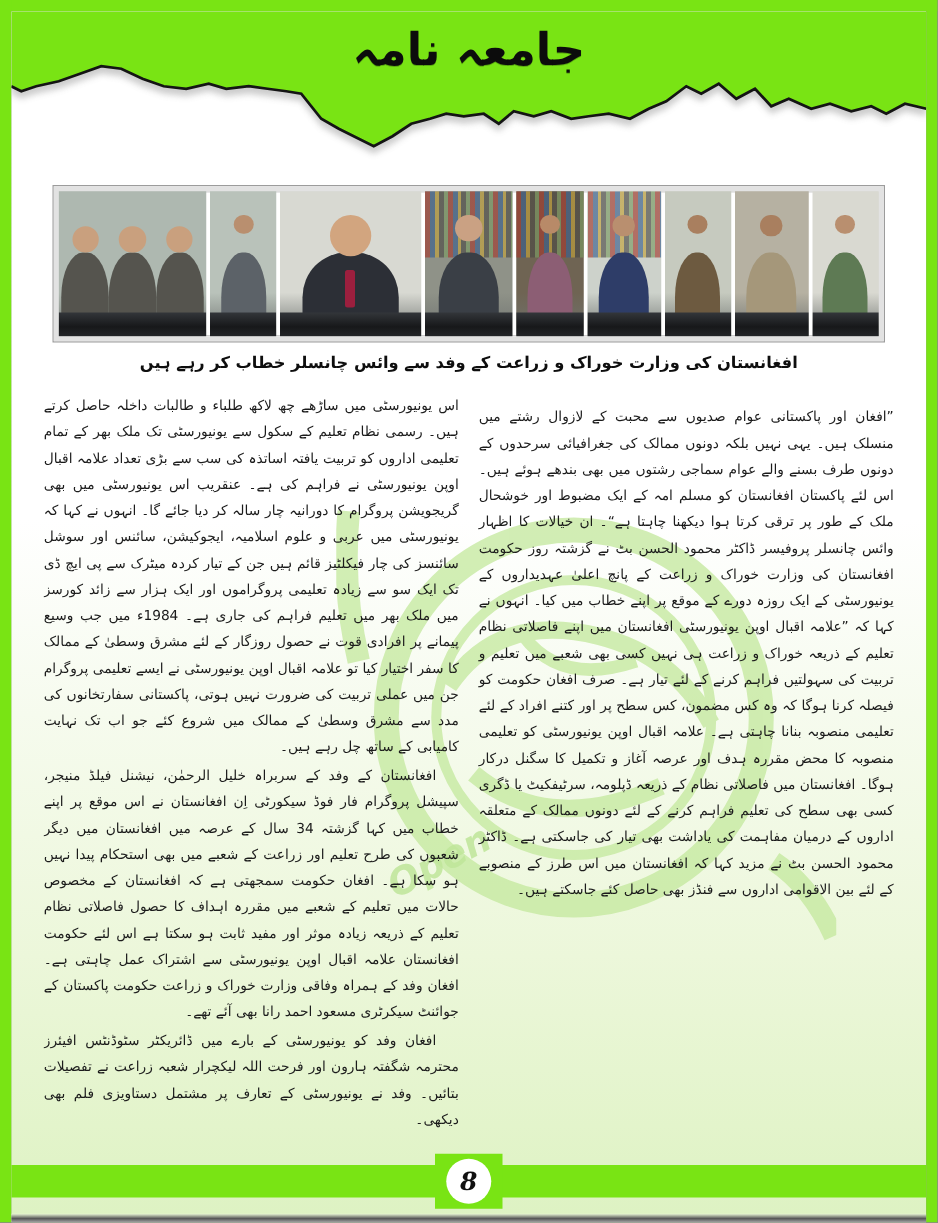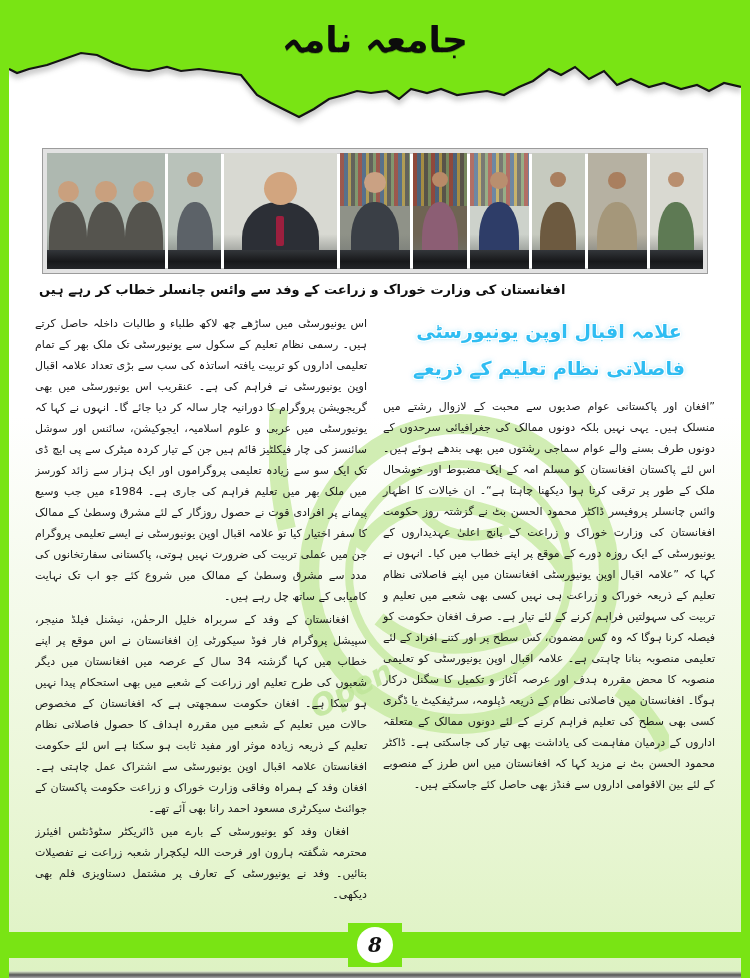--- a/index.html
+++ b/index.html
@@ -40,21 +40,21 @@
   .ph-shelf{position:absolute;top:0;left:0;right:0;height:46%;opacity:.65;
     background:repeating-linear-gradient(90deg,#a23a2e 0 4px,#3a5f8d 4px 8px,#c3a23a 8px 11px,#4c4a44 11px 15px,#7a9a62 15px 18px);}
   .ph-head{position:absolute;border-radius:50%;}
   .ph-body{position:absolute;border-radius:46% 46% 0 0/70% 70% 0 0;}
   .ph-tie{position:absolute;width:7%;height:26%;bottom:20%;left:46.5%;border-radius:2px;}
   .ph-table{position:absolute;bottom:0;left:0;right:0;height:16%;
     background:linear-gradient(180deg,#33363a 0%,#17181a 60%,#232528 100%);}
   
   .caption{
     margin:9px 30px 0;
-    text-align:left;direction:rtl;
+    text-align:center;direction:rtl;
     font-size:13px;font-weight:bold;color:#0e0e0e;
   }
   
   .columns{
     position:relative;z-index:2;
     direction:rtl;
     display:flex;gap:16px;
     margin:16px 26px 0;
     height:592px;overflow:hidden;
   }
@@ -191,21 +191,20 @@
         <div class="ph-head" style="background: rgb(185, 143, 111); width: 30%; padding-top: 30%; left: 35%; top: 16%;"></div>
         <div class="ph-table"></div>
       </div>
     </figure>
 
   <div class="caption">افغانستان کی وزارت خوراک و زراعت کے وفد سے وائس چانسلر خطاب کر رہے ہیں</div>
 
   <section class="columns">
     <div class="col">
       <div class="headline">
-        <div>علامہ اقبال اوپن یونیورسٹی فاصلاتی نظام تعلیم کے ذریعے</div>
       </div>
       <p>”افغان اور پاکستانی عوام صدیوں سے محبت کے لازوال رشتے میں منسلک ہیں۔ یہی نہیں بلکہ دونوں ممالک کی جغرافیائی سرحدوں کے دونوں طرف بسنے والے عوام سماجی رشتوں میں بھی بندھے ہوئے ہیں۔ اس لئے پاکستان افغانستان کو مسلم امہ کے ایک مضبوط اور خوشحال ملک کے طور پر ترقی کرتا ہوا دیکھنا چاہتا ہے“۔ ان خیالات کا اظہار وائس چانسلر پروفیسر ڈاکٹر محمود الحسن بٹ نے گزشتہ روز حکومت افغانستان کی وزارت خوراک و زراعت کے پانچ اعلیٰ عہدیداروں کے یونیورسٹی کے ایک روزہ دورے کے موقع پر اپنے خطاب میں کیا۔ انہوں نے کہا کہ ”علامہ اقبال اوپن یونیورسٹی افغانستان میں اپنے فاصلاتی نظام تعلیم کے ذریعہ خوراک و زراعت ہی نہیں کسی بھی شعبے میں تعلیم و تربیت کی سہولتیں فراہم کرنے کے لئے تیار ہے۔ صرف افغان حکومت کو فیصلہ کرنا ہوگا کہ وہ کس مضمون، کس سطح پر اور کتنے افراد کے لئے تعلیمی منصوبہ بنانا چاہتی ہے۔ علامہ اقبال اوپن یونیورسٹی کو تعلیمی منصوبہ کا محض مقررہ ہدف اور عرصہ آغاز و تکمیل کا سگنل درکار ہوگا۔ افغانستان میں فاصلاتی نظام کے ذریعہ ڈپلومہ، سرٹیفکیٹ یا ڈگری کسی بھی سطح کی تعلیم فراہم کرنے کے لئے دونوں ممالک کے متعلقہ اداروں کے درمیان مفاہمت کی یاداشت بھی تیار کی جاسکتی ہے۔ ڈاکٹر محمود الحسن بٹ نے مزید کہا کہ افغانستان میں اس طرز کے منصوبے کے لئے بین الاقوامی اداروں سے فنڈز بھی حاصل کئے جاسکتے ہیں۔</p>
 
     </div>
     <div class="col">
       <p>اس یونیورسٹی میں ساڑھے چھ لاکھ طلباء و طالبات داخلہ حاصل کرتے ہیں۔ رسمی نظام تعلیم کے سکول سے یونیورسٹی تک ملک بھر کے تمام تعلیمی اداروں کو تربیت یافتہ اساتذہ کی سب سے بڑی تعداد علامہ اقبال اوپن یونیورسٹی نے فراہم کی ہے۔ عنقریب اس یونیورسٹی میں بھی گریجویشن پروگرام کا دورانیہ چار سالہ کر دیا جائے گا۔ انہوں نے کہا کہ یونیورسٹی میں عربی و علوم اسلامیہ، ایجوکیشن، سائنس اور سوشل سائنسز کی چار فیکلٹیز قائم ہیں جن کے تیار کردہ میٹرک سے پی ایچ ڈی تک ایک سو سے زیادہ تعلیمی پروگراموں اور ایک ہزار سے زائد کورسز میں ملک بھر میں تعلیم فراہم کی جاری ہے۔ 1984ء میں جب وسیع پیمانے پر افرادی قوت نے حصول روزگار کے لئے مشرق وسطیٰ کے ممالک کا سفر اختیار کیا تو علامہ اقبال اوپن یونیورسٹی نے ایسے تعلیمی پروگرام جن میں عملی تربیت کی ضرورت نہیں ہوتی، پاکستانی سفارتخانوں کی مدد سے مشرق وسطیٰ کے ممالک میں شروع کئے جو اب تک نہایت کامیابی کے ساتھ چل رہے ہیں۔</p>
       <p>افغانستان کے وفد کے سربراہ خلیل الرحمٰن، نیشنل فیلڈ منیجر، سپیشل پروگرام فار فوڈ سیکورٹی اِن افغانستان نے اس موقع پر اپنے خطاب میں کہا گزشتہ 34 سال کے عرصہ میں افغانستان میں دیگر شعبوں کی طرح تعلیم اور زراعت کے شعبے میں بھی استحکام پیدا نہیں ہو سکا ہے۔ افغان حکومت سمجھتی ہے کہ افغانستان کے مخصوص حالات میں تعلیم کے شعبے میں مقررہ اہداف کا حصول فاصلاتی نظام تعلیم کے ذریعہ زیادہ موثر اور مفید ثابت ہو سکتا ہے اس لئے حکومت افغانستان علامہ اقبال اوپن یونیورسٹی سے اشتراک عمل چاہتی ہے۔ افغان وفد کے ہمراہ وفاقی وزارت خوراک و زراعت حکومت پاکستان کے جوائنٹ سیکرٹری مسعود احمد رانا بھی آئے تھے۔</p>
       <p>افغان وفد کو یونیورسٹی کے بارے میں ڈائریکٹر سٹوڈنٹس افیئرز محترمہ شگفتہ ہارون اور فرحت اللہ لیکچرار شعبہ زراعت نے تفصیلات بتائیں۔ وفد نے یونیورسٹی کے تعارف پر مشتمل دستاویزی فلم بھی دیکھی۔</p>
     </div>
   </section>

